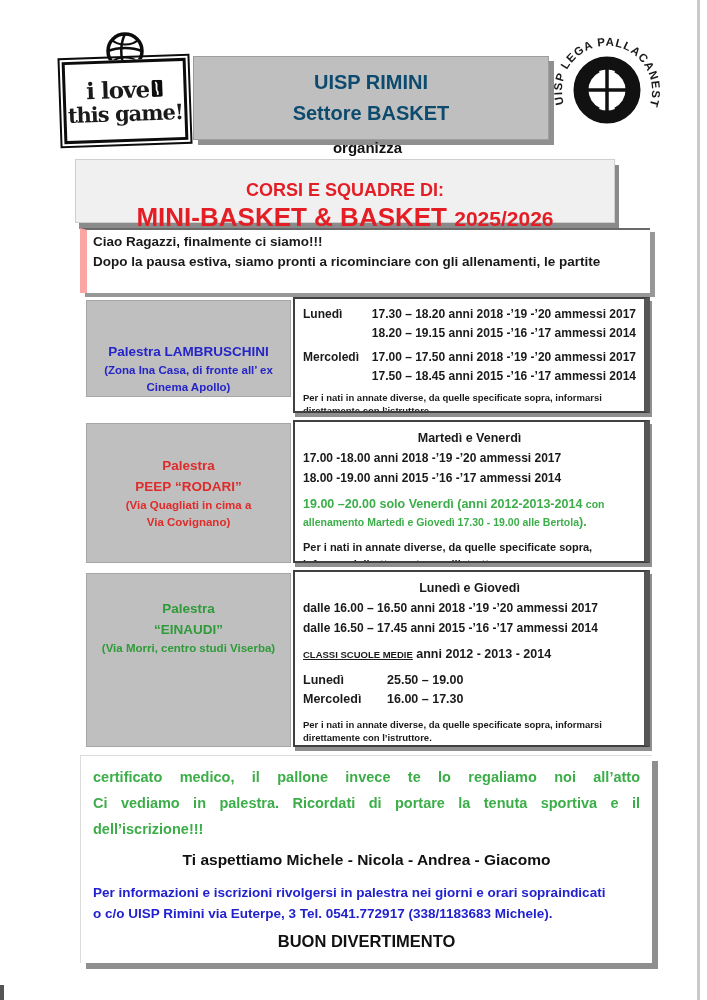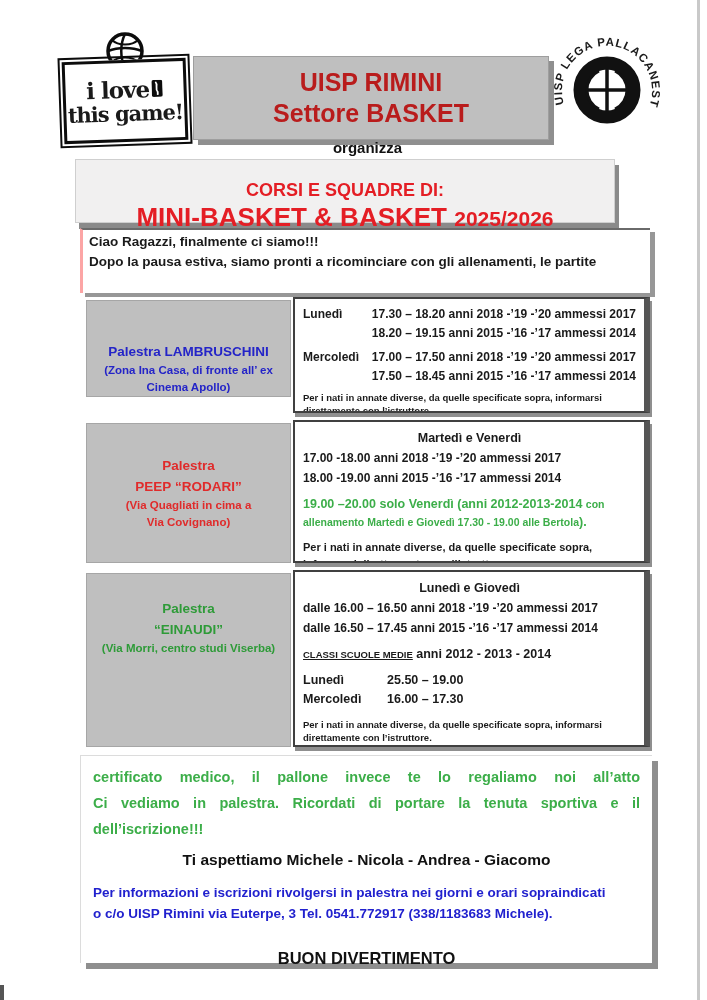--- a/index.html
+++ b/index.html
@@ -12,38 +12,38 @@
   .logo-frame{position:absolute;left:0;top:30px;width:118px;height:76px;background:#fff;
               border:3px solid #0c0c0c;outline:2px solid #0c0c0c;outline-offset:2px;
               transform:rotate(-2deg);display:flex;flex-direction:column;align-items:center;
               justify-content:center;font-family:"DejaVu Serif",serif;letter-spacing:-1px;}
   .logo-line1{font-size:23px;line-height:24px;display:flex;align-items:center;gap:3px;}
   .logo-line2{font-size:21px;line-height:23px;}
 
   .header-box{position:absolute;left:193px;top:56px;width:354px;height:82px;background:#BFBFBF;
               border:1px solid #9e9e9e;box-shadow:5px 5px 0 #8f8f8f;
               display:flex;flex-direction:column;align-items:center;justify-content:center;}
-  .header-box div{color:#b91c1c;font-size:25px;line-height:31px;}
+  .header-box div{color:#0c4a6e;font-size:20px;line-height:31px;}
 
   .stamp{position:absolute;left:552px;top:26px;width:110px;height:116px;}
 
   .organizza{position:absolute;left:85px;top:139px;width:565px;text-align:center;
              font-size:15px;color:#111;}
 
   
   .title-box{position:absolute;left:75px;top:159px;width:540px;height:64px;background:#F1F0F0;
              border:1px solid #cfcfcf;box-shadow:4px 6px 0 #8a8a8a;text-align:center;
              padding-top:18px;box-sizing:border-box;}
   .title-sub{color:#E41E25;font-size:18px;line-height:24px;}
   .title-main{color:#E41E25;font-size:26px;line-height:30px;}
   .title-season{font-size:21px;}
 
   
   .intro-box{position:absolute;left:80px;top:228px;width:570px;height:65px;box-sizing:border-box;
-             border-top:2px solid #6a6a6a;border-left:3px solid #fca5a5;
+             border-top:2px solid #6a6a6a;border-left:7px solid #fca5a5;
              box-shadow:5px 4px 0 #979797;padding:2px 6px;}
   .intro-box div{font-size:13.5px;line-height:20px;color:#1a1a1a;}
 
   
   .venue{position:absolute;background:#BFBFBF;border:1px solid #a6a6a6;box-sizing:border-box;
          display:flex;flex-direction:column;align-items:center;text-align:center;}
   .venue-1{left:86px;top:300px;width:205px;height:97px;justify-content:flex-end;color:#2424C8;}
   .venue-2{left:86px;top:423px;width:205px;height:140px;justify-content:center;color:#E02B2B;}
   .venue-3{left:86px;top:573px;width:205px;height:174px;padding-top:24px;color:#2E9B38;}
   .venue .vname{font-size:13.5px;line-height:21px;}
@@ -76,21 +76,21 @@
 
   
   .footer-box{position:absolute;left:80px;top:755px;width:572px;height:208px;box-sizing:border-box;
               border-top:1px solid #dcdcdc;border-left:1px solid #dcdcdc;
               box-shadow:6px 6px 0 #8f8f8f;padding:8px 12px;}
   .footer-green div{color:#3CAE49;font-size:14.5px;line-height:26px;}
   .jfull{text-align:justify;text-align-last:justify;}
   .team-line{text-align:center;font-size:15.5px;line-height:24px;margin-top:6px;color:#111;}
   .info-lines{margin-top:10px;}
   .info-lines div{color:#2121CE;font-size:13.5px;line-height:21px;}
-  .closing{text-align:center;font-size:16.5px;margin-top:25px;color:#111;}
+  .closing{text-align:center;font-size:16.5px;margin-top:8px;color:#111;}
 
   
   .edge-right{position:absolute;left:697px;top:0;width:3px;height:1000px;background:#c9c9c9;}
   .corner-mark{position:absolute;left:0;top:985px;width:4px;height:15px;background:#555;}
 </style>
 </head>
 <body>
 
 <div class="page">
 

